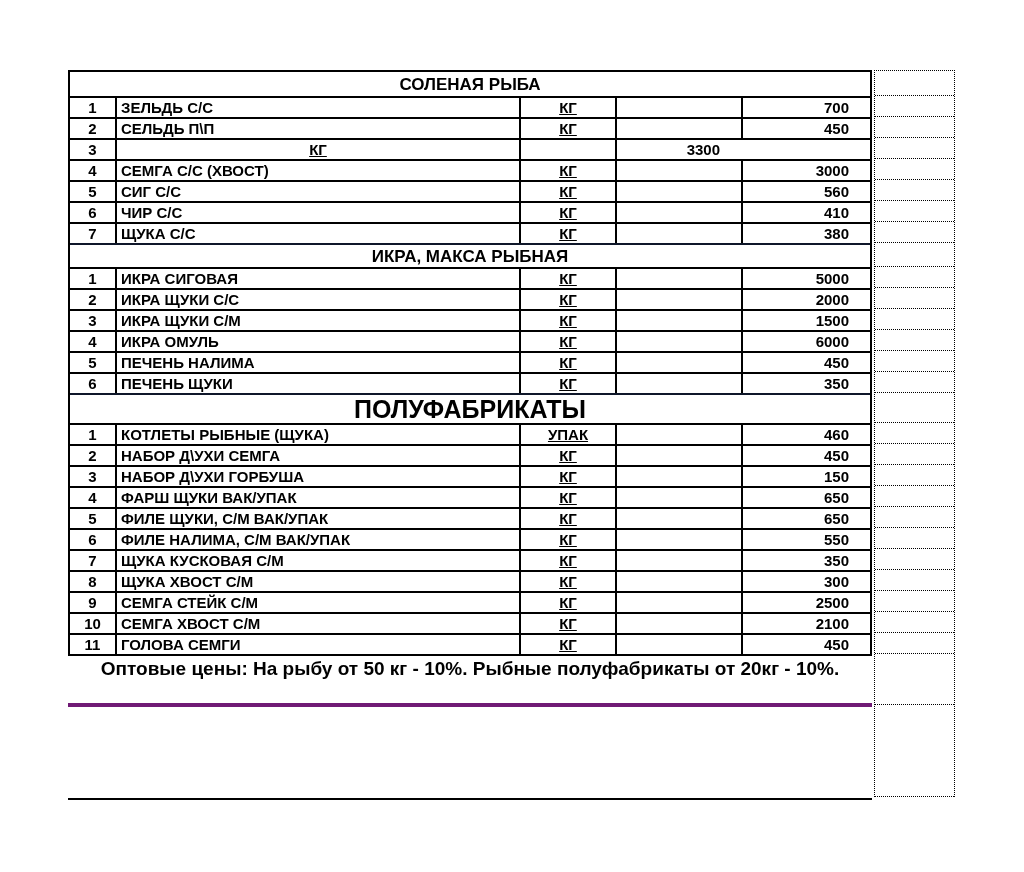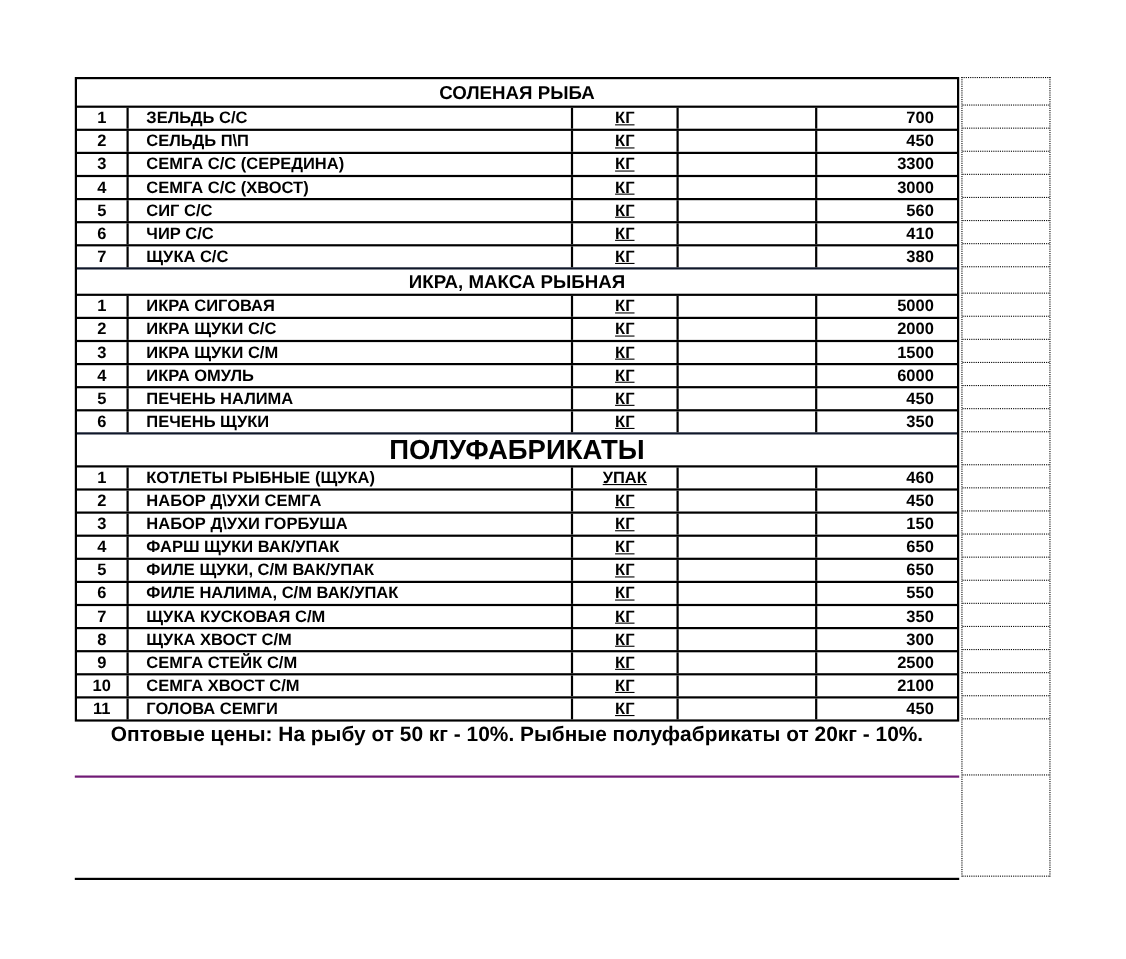--- a/index.html
+++ b/index.html
@@ -25,28 +25,28 @@
     display:grid;grid-template-columns:45px 404px 96px 126px 1fr;
     height:21px;box-sizing:border-box;border-top:2px solid #000;
     font-size:15px;line-height:1;
   }
   .trow>div{
     box-sizing:border-box;height:100%;display:flex;align-items:center;
     overflow:hidden;white-space:nowrap;
   }
   .trow>div+div{border-left:2px solid #000;}
   .c-num{justify-content:center;}
-  .c-name{justify-content:flex-start;padding-left:16px;}
+  .c-name{justify-content:flex-start;padding-left:4px;}
   .c-unit{justify-content:center;text-decoration:underline;}
   .c-price{justify-content:flex-end;padding-right:21px;}
 
   
   .footer{
     position:absolute;left:68px;top:656px;width:804px;height:51px;
-    box-sizing:border-box;border-bottom:2px solid #701a75;
+    box-sizing:border-box;border-bottom:4px solid #701a75;
     font-size:19px;line-height:24px;text-align:center;padding:1px 6px 0 6px;
   }
   .bottom-strip{
     position:absolute;left:68px;top:707px;width:804px;height:93px;
     box-sizing:border-box;border-bottom:2px solid #000;
   }
 
   
   .dotted-col{
     position:absolute;left:874px;top:70px;width:81px;
@@ -78,21 +78,20 @@
     </div>
     <div class="trow">
       <div class="c-num">2</div>
       <div class="c-name">СЕЛЬДЬ П\П</div>
       <div class="c-unit">КГ</div>
       <div class="c-blank"></div>
       <div class="c-price">450</div>
     </div>
     <div class="trow">
       <div class="c-num">3</div>
-      <div class="c-name">СЕМГА С/С (СЕРЕДИНА)</div>
       <div class="c-unit">КГ</div>
       <div class="c-blank"></div>
       <div class="c-price">3300</div>
     </div>
     <div class="trow">
       <div class="c-num">4</div>
       <div class="c-name">СЕМГА С/С (ХВОСТ)</div>
       <div class="c-unit">КГ</div>
       <div class="c-blank"></div>
       <div class="c-price">3000</div>

